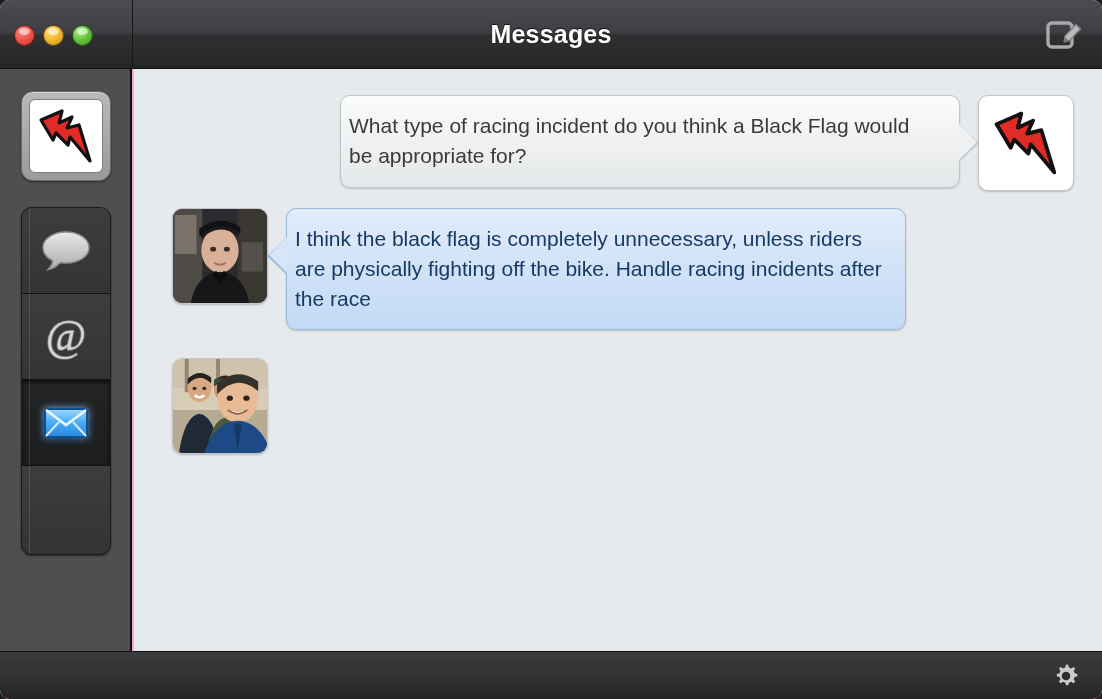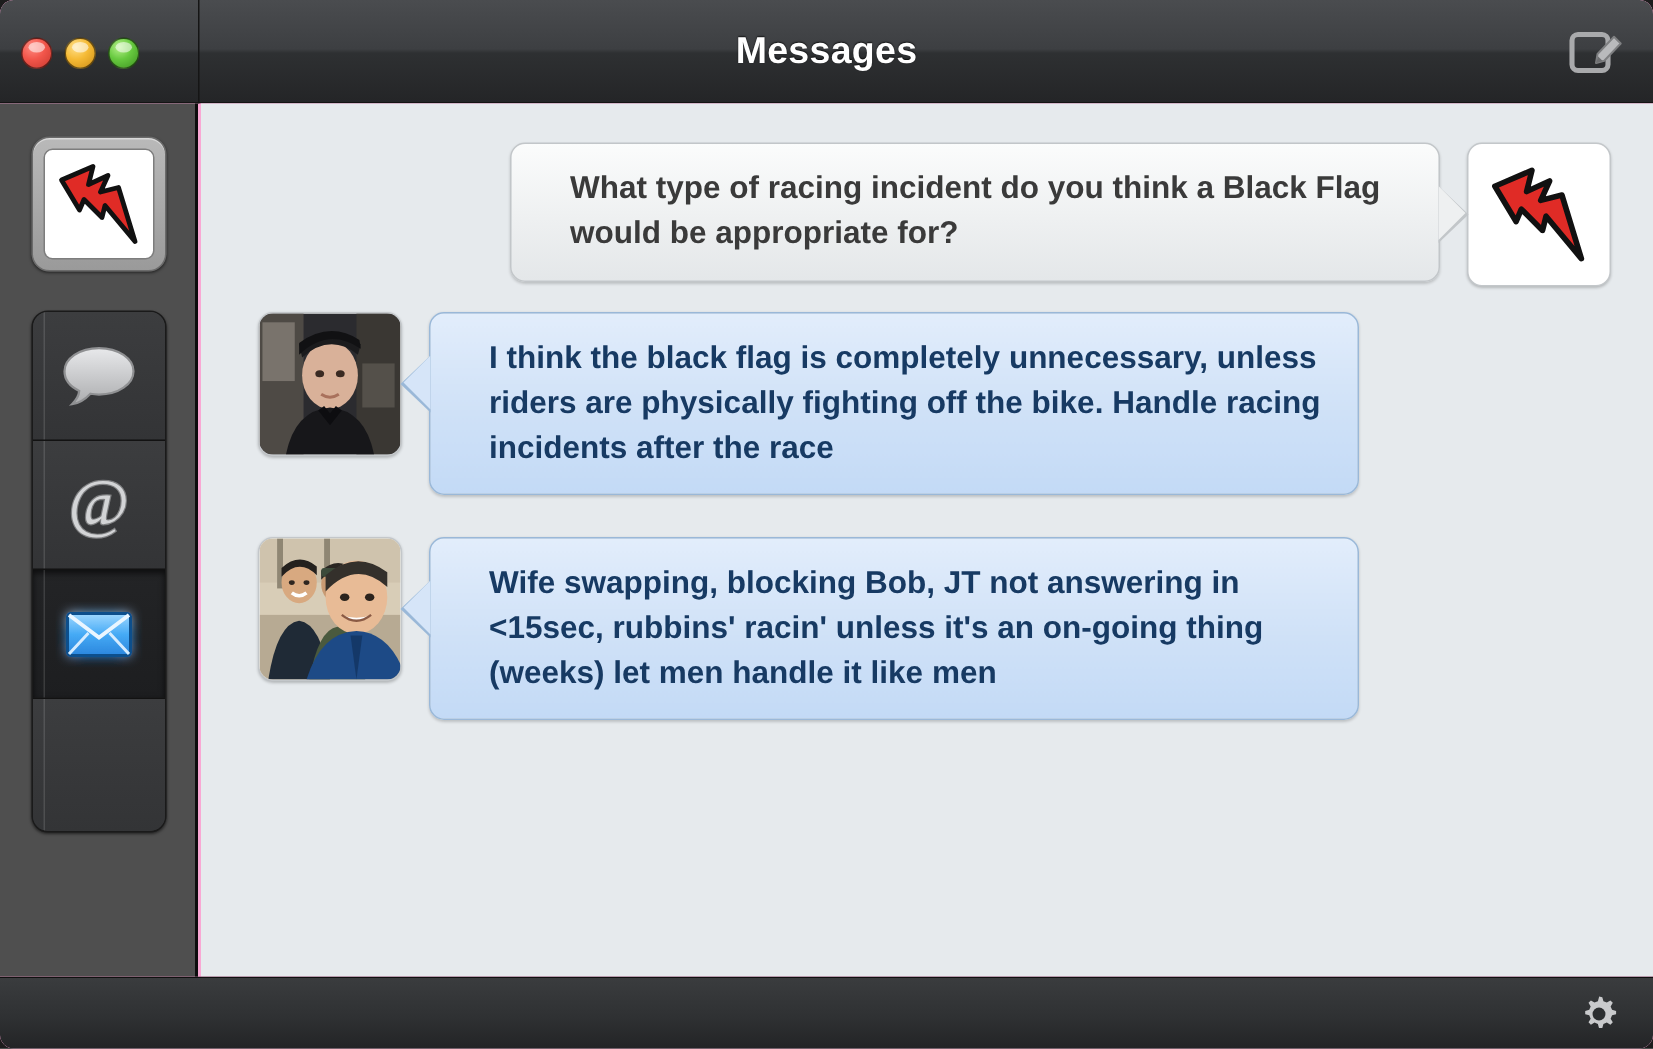--- a/index.html
+++ b/index.html
@@ -190,26 +190,25 @@
     flex: none;
     display: flex;
     align-items: center;
     justify-content: center;
   }
   .thumb svg { display: block; }
 
   .bubble {
     position: relative;
     border-radius: 10px;
-    padding: 15px 22px 16px 39px;
+    padding: 15px 22px 16px 8px;
     font-size: 21px;
     line-height: 1.42;
     max-width: 620px;
     box-shadow: 0 1px 2px rgba(0,0,0,.18);
-    font-weight: bold;
   }
 
   .bubble.gray {
     background: linear-gradient(to bottom, #fbfcfc 0%, #eef0f1 55%, #e4e7e9 100%);
     border: 1px solid #c2c6c9;
     color: #3a3a3a;
     margin-right: 18px;
   }
   .bubble.blue {
     background: linear-gradient(to bottom, #e2edfb 0%, #cfe1f7 55%, #c3daf6 100%);
@@ -431,23 +430,20 @@
           <ellipse cx="66" cy="40" rx="21" ry="25" fill="#e8bb96"></ellipse>
           <path d="M45 36 q21 -22 42 -3 l0 -10 q-21 -16 -42 2 z" fill="#34302b"></path>
           <ellipse cx="58" cy="40" rx="3.2" ry="2.6" fill="#2b231d"></ellipse>
           <ellipse cx="75" cy="40" rx="3.2" ry="2.6" fill="#2b231d"></ellipse>
           <path d="M56 52 q10 8 20 0 q-10 4 -20 0 z" fill="#ffffff"></path>
           <path d="M56 52 q10 8 20 0" stroke="#8a5a44" stroke-width="1.6" fill="none"></path>
           <path d="M32 96 q10 -32 34 -33 q24 1 34 33 z" fill="#1d4a86"></path>
           <path d="M62 66 l4 30 l4 -30 z" fill="#143868"></path>
         </svg>
       </div>
-      <div class="bubble blue">
-        <p>Wife swapping, blocking Bob, JT not answering in &lt;15sec, rubbins' racin' unless it's an on-going thing (weeks) let men handle it like men</p>
-      </div>
     </div>
   </div>
 
   <div class="bottombar">
     <div class="gear-btn">
       <svg width="28" height="28" viewBox="0 0 28 28">
         <path d="M14 2.4 l2.2 .35 .75 2.7 2.25 .95 2.4-1.45 1.6 1.6 -1.45 2.4 .95 2.25 2.7 .75 0 2.2 -2.7 .75 -.95 2.25 1.45 2.4 -1.6 1.6 -2.4-1.45 -2.25 .95 -.75 2.7 -2.2 0 -.75-2.7 -2.25-.95 -2.4 1.45 -1.6-1.6 1.45-2.4 -.95-2.25 -2.7-.75 0-2.2 2.7-.75 .95-2.25 -1.45-2.4 1.6-1.6 2.4 1.45 2.25-.95 .75-2.7 z" fill="#c9cacc"></path>
         <circle cx="14" cy="14" r="4.3" fill="#2c2e30"></circle>
       </svg>
     </div>

